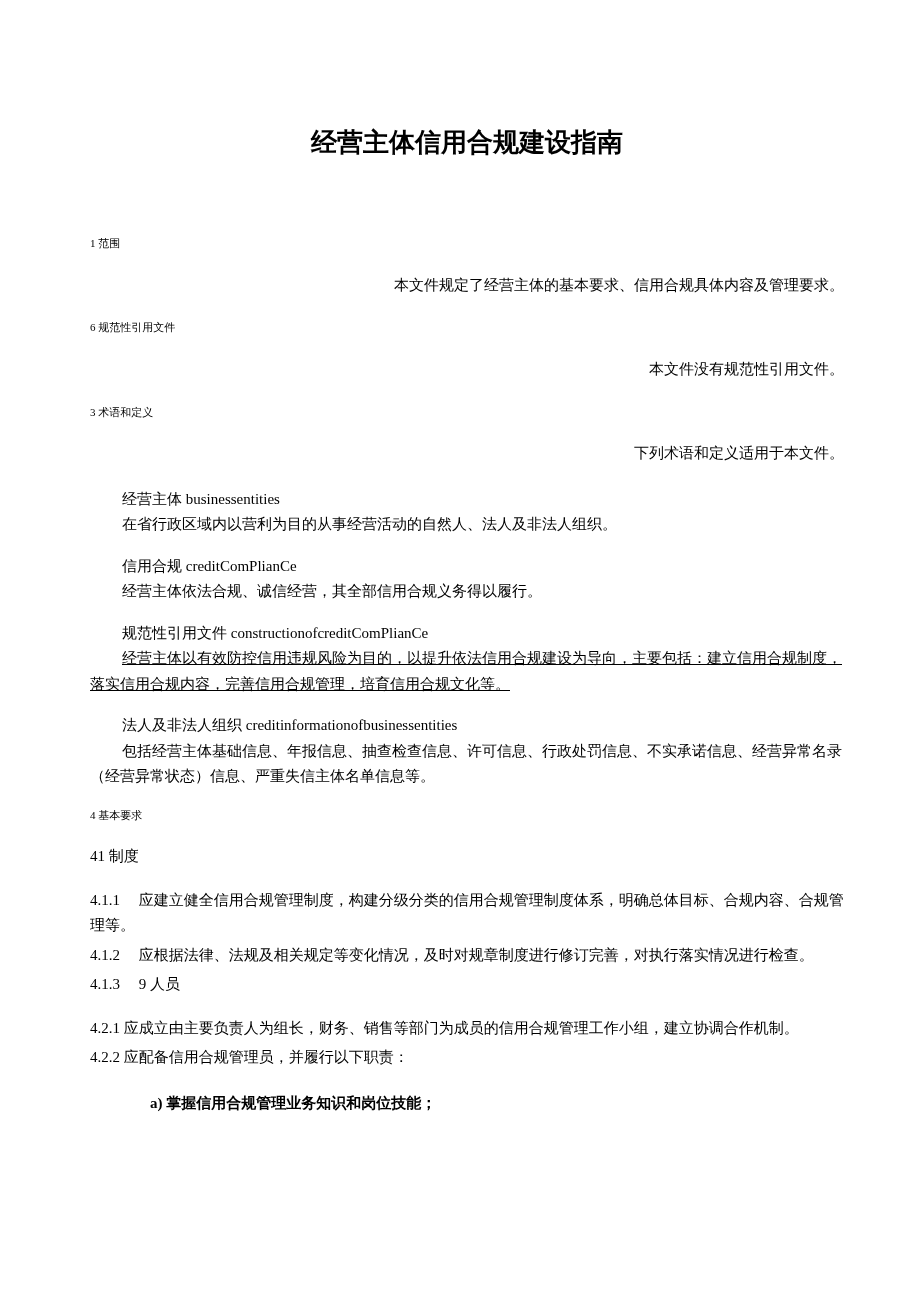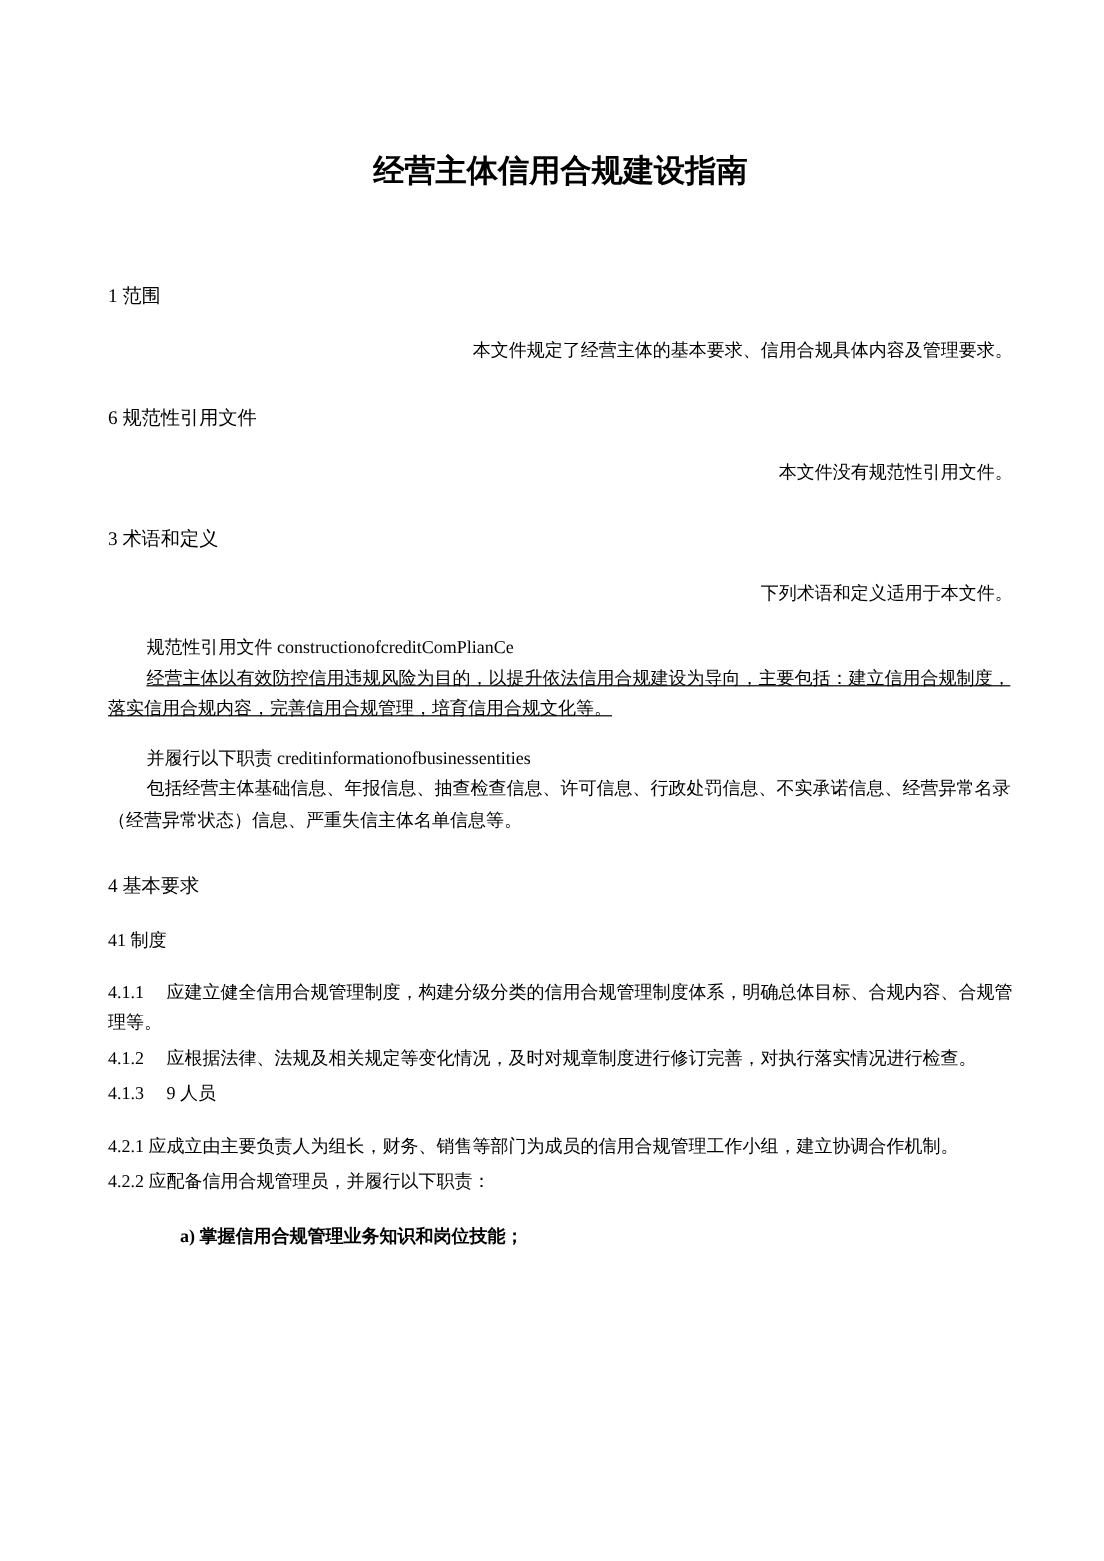--- a/index.html
+++ b/index.html
@@ -17,23 +17,22 @@
     font-size: 15px;
   }
   .title {
     text-align: center;
     font-size: 26px;
     font-weight: bold;
     font-family: "SimHei", "黑体", sans-serif;
     margin-bottom: 70px;
   }
   .section-heading {
-    margin-top: 28px;
     margin-bottom: 20px;
-    font-size: 16px;
+    font-size: 11px;
   }
   .indented-block {
     margin-left: 32px;
     margin-bottom: 20px;
     text-align: right;
   }
   .indented-block p {
     margin: 0;
   }
   .term-block {
@@ -76,29 +75,37 @@
   <div class="section-heading">6 规范性引用文件</div>
   <div class="indented-block">
     <p>本文件没有规范性引用文件。</p>
   </div>
 
   <div class="section-heading">3 术语和定义</div>
   <div class="indented-block">
     <p>下列术语和定义适用于本文件。</p>
   </div>
 
+  <div class="term-block">
+    <p class="term-title">经营主体 businessentities</p>
+    <p class="term-def">在省行政区域内以营利为目的从事经营活动的自然人、法人及非法人组织。</p>
+  </div>
 
+  <div class="term-block">
+    <p class="term-title">信用合规 creditComPlianCe</p>
+    <p class="term-def">经营主体依法合规、诚信经营，其全部信用合规义务得以履行。</p>
+  </div>
 
   <div class="term-block">
     <p class="term-title">规范性引用文件 constructionofcreditComPlianCe</p>
     <p class="term-def-noindent" style="text-indent:32px;text-decoration:underline;">经营主体以有效防控信用违规风险为目的，以提升依法信用合规建设为导向，主要包括：建立信用合规制度，落实信用合规内容，完善信用合规管理，培育信用合规文化等。</p>
   </div>
 
   <div class="term-block">
-    <p class="term-title">并履行以下职责 creditinformationofbusinessentities</p>
+    <p class="term-title">法人及非法人组织 creditinformationofbusinessentities</p>
     <p class="term-def-noindent" style="text-indent:32px;">包括经营主体基础信息、年报信息、抽查检查信息、许可信息、行政处罚信息、不实承诺信息、经营异常名录（经营异常状态）信息、严重失信主体名单信息等。</p>
   </div>
 
   <div class="section-heading">4 基本要求</div>
 
   <div class="sub-heading">41 制度</div>
 
   <p class="clause">4.1.1　 应建立健全信用合规管理制度，构建分级分类的信用合规管理制度体系，明确总体目标、合规内容、合规管理等。</p>
   <p class="clause">4.1.2　 应根据法律、法规及相关规定等变化情况，及时对规章制度进行修订完善，对执行落实情况进行检查。</p>
 

